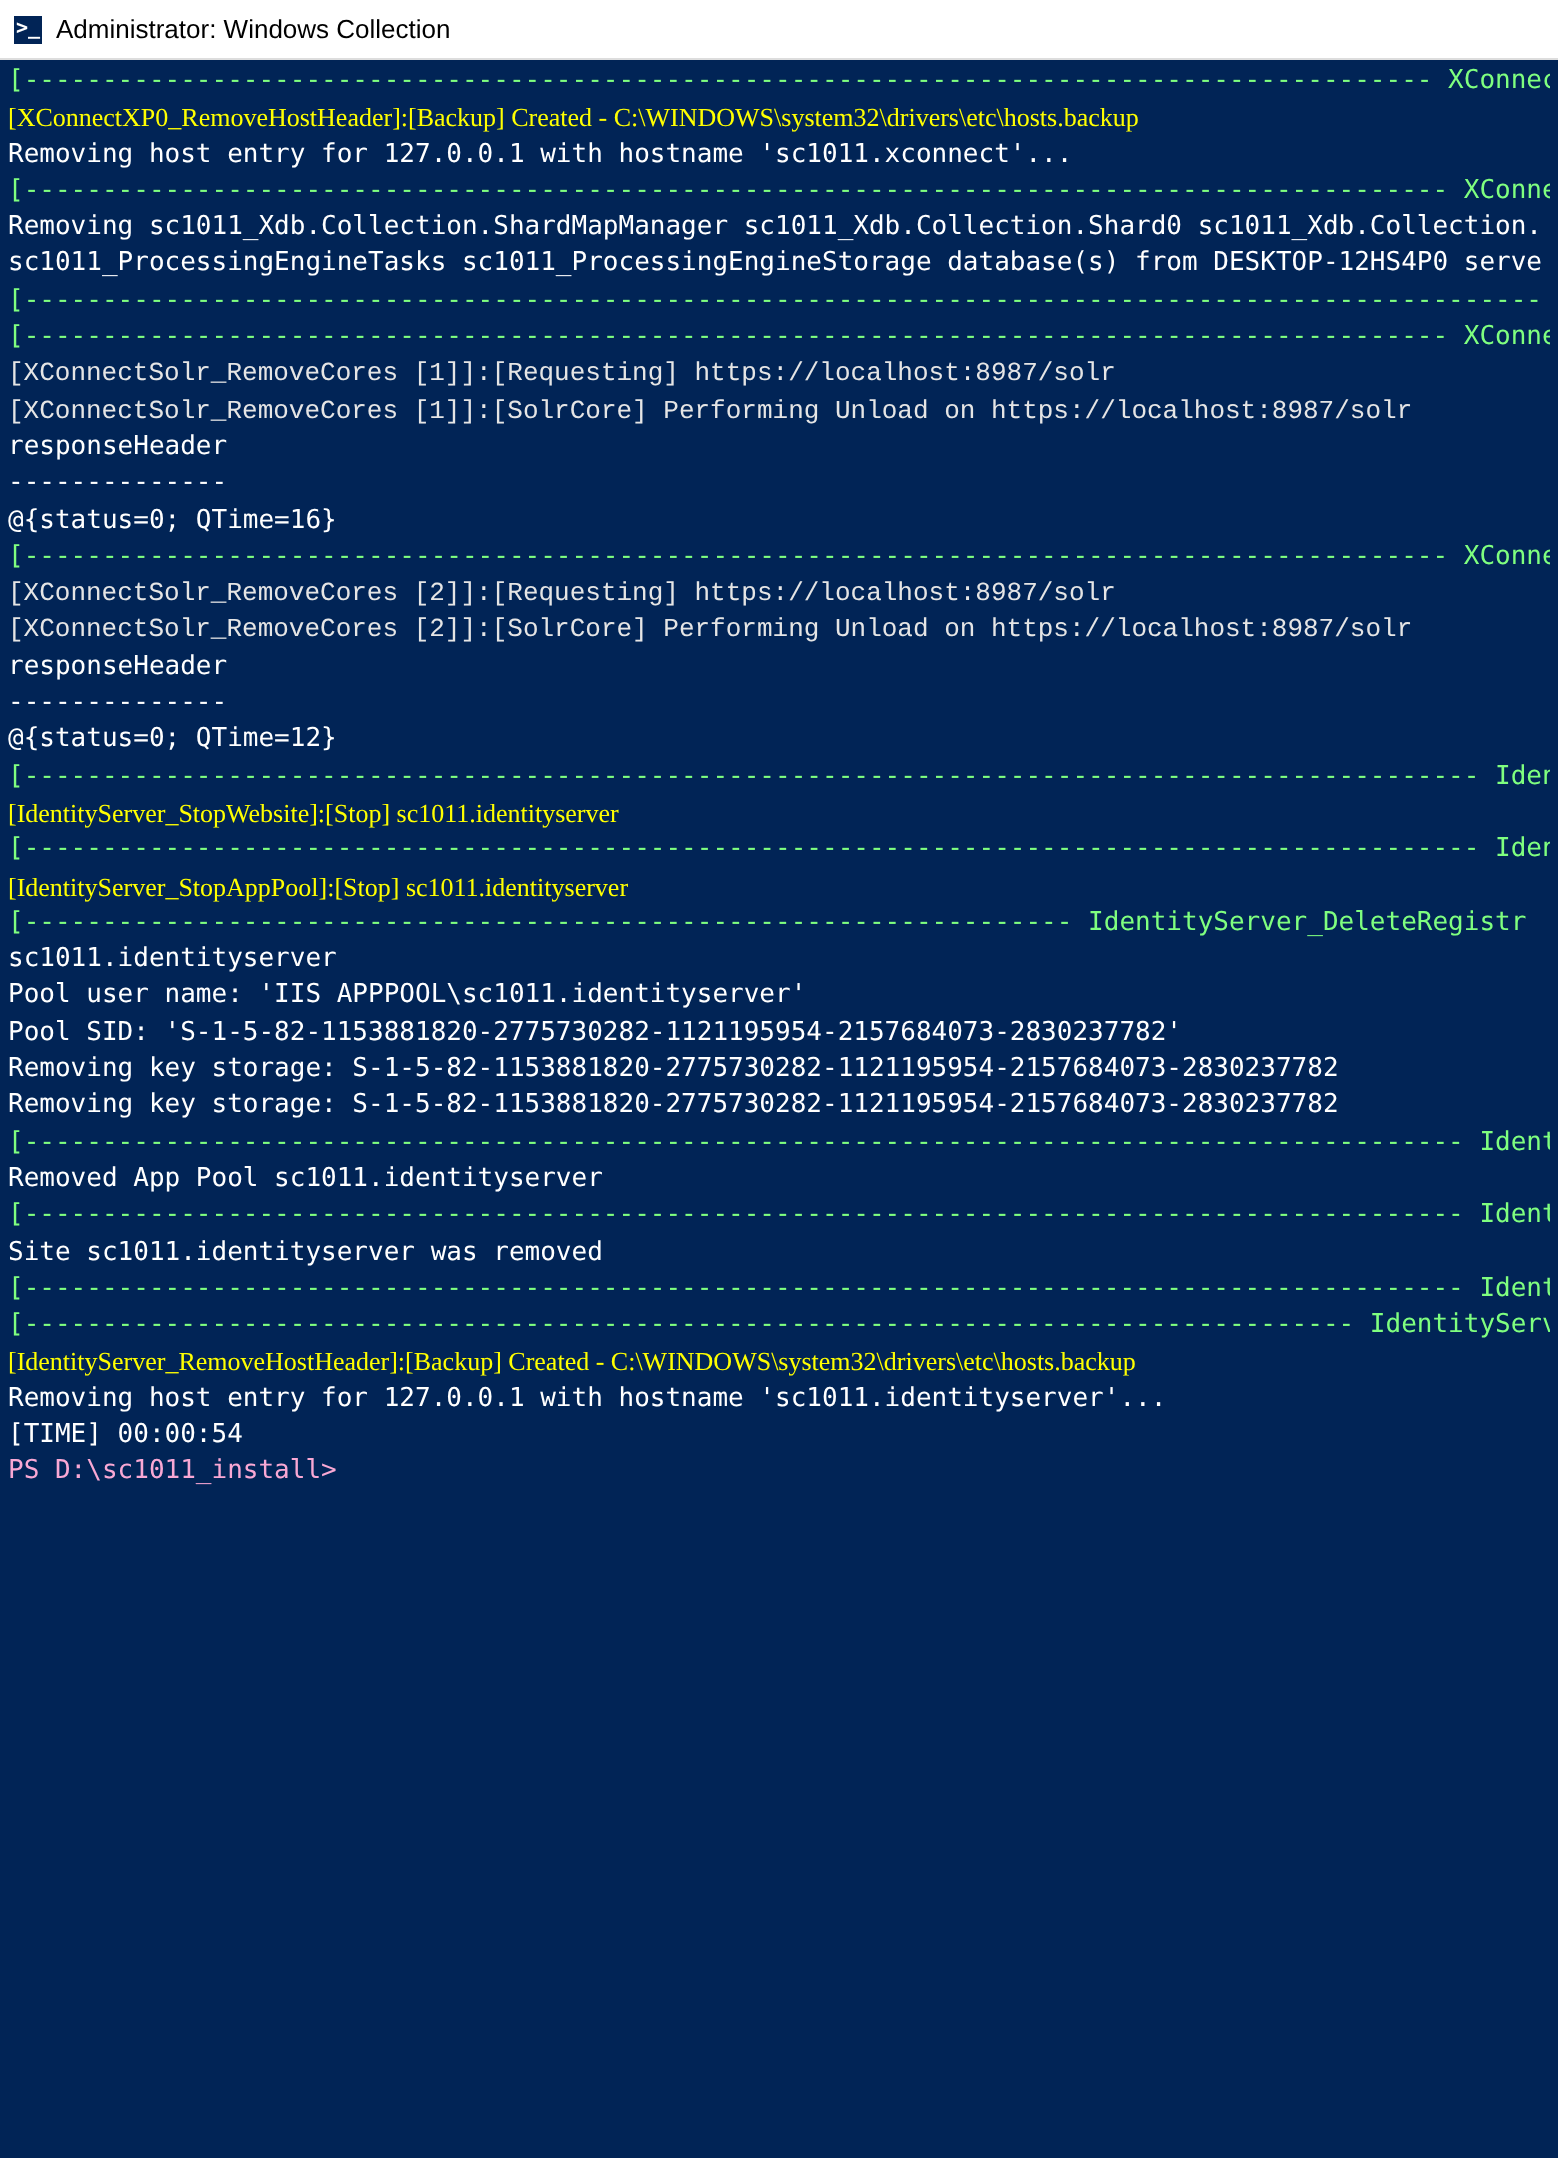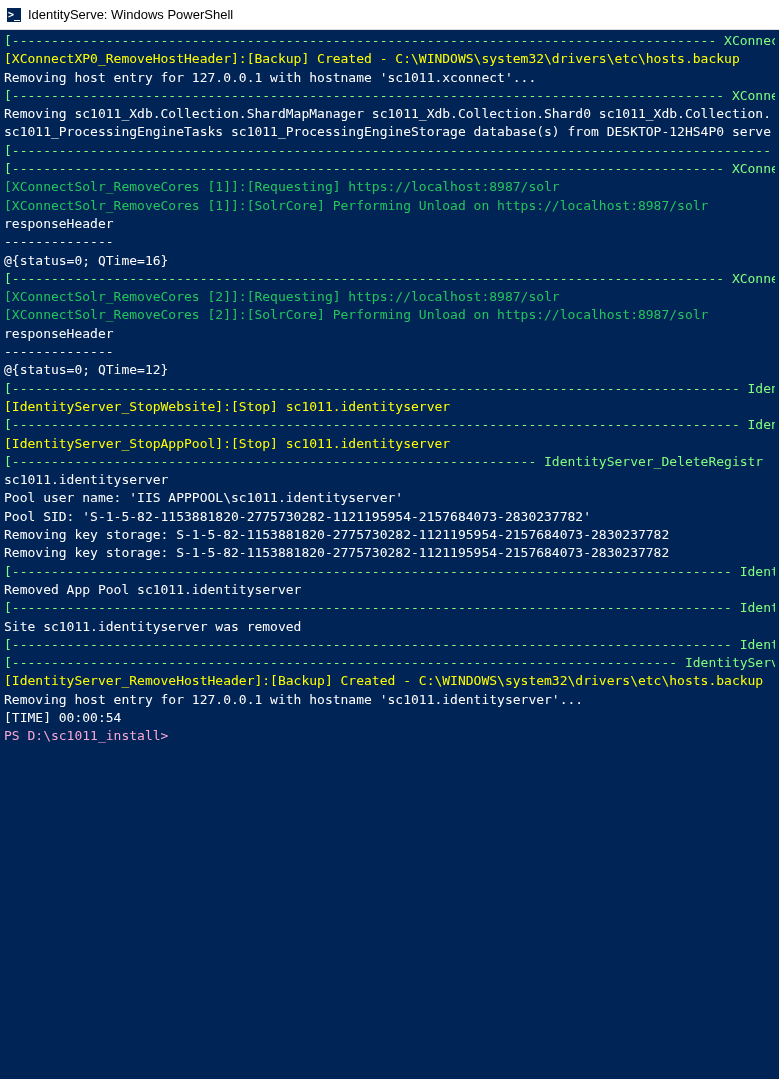--- a/index.html
+++ b/index.html
@@ -47,32 +47,32 @@
     background: #012456;
     font-size: 13px;
     line-height: 18.3px;
     white-space: pre;
     overflow: hidden;
   }
   .line {
     white-space: pre;
     overflow: hidden;
   }
-  .yellow { color: #ffff00; }
-  .cyan   { color: #22c55e; }
+  .yellow { color: #ffff00; font-family: Liberation Serif, serif; }
+  .cyan   { color: #e5e5e5; font-family: Liberation Mono, monospace; }
   .green  { color: #7fff7f; }
   .prompt { color: #f9a8d4; }
   .caret {
     display: inline-block;
     width: 8px;
     height: 14px;
     vertical-align: text-bottom;
   }
 </style>
 </head>
 <body>
 
 <div class="titlebar">
   <span class="icon">&gt;_</span>
-  <span>IdentityServe: Windows PowerShell</span>
+  <span>Administrator: Windows Collection</span>
 </div>
 
 <div class="terminal" id="terminal"><div class="line green">[------------------------------------------------------------------------------------------ XConnectXP0</div><div class="line yellow">[XConnectXP0_RemoveHostHeader]:[Backup] Created - C:\WINDOWS\system32\drivers\etc\hosts.backup</div><div class="line ">Removing host entry for 127.0.0.1 with hostname 'sc1011.xconnect'...</div><div class="line "></div><div class="line green">[------------------------------------------------------------------------------------------- XConnectXP0</div><div class="line ">Removing sc1011_Xdb.Collection.ShardMapManager sc1011_Xdb.Collection.Shard0 sc1011_Xdb.Collection.</div><div class="line ">sc1011_ProcessingEngineTasks sc1011_ProcessingEngineStorage database(s) from DESKTOP-12HS4P0 serve</div><div class="line "></div><div class="line green">[------------------------------------------------------------------------------------------------- XConn</div><div class="line "></div><div class="line green">[------------------------------------------------------------------------------------------- XConnectSo</div><div class="line cyan">[XConnectSolr_RemoveCores [1]]:[Requesting] https://localhost:8987/solr</div><div class="line cyan">[XConnectSolr_RemoveCores [1]]:[SolrCore] Performing Unload on https://localhost:8987/solr</div><div class="line "></div><div class="line "></div><div class="line ">responseHeader</div><div class="line ">--------------</div><div class="line ">@{status=0; QTime=16}</div><div class="line "></div><div class="line "></div><div class="line "></div><div class="line green">[------------------------------------------------------------------------------------------- XConnectSo</div><div class="line cyan">[XConnectSolr_RemoveCores [2]]:[Requesting] https://localhost:8987/solr</div><div class="line cyan">[XConnectSolr_RemoveCores [2]]:[SolrCore] Performing Unload on https://localhost:8987/solr</div><div class="line "></div><div class="line "></div><div class="line ">responseHeader</div><div class="line ">--------------</div><div class="line ">@{status=0; QTime=12}</div><div class="line "></div><div class="line "></div><div class="line "></div><div class="line green">[--------------------------------------------------------------------------------------------- IdentityS</div><div class="line yellow">[IdentityServer_StopWebsite]:[Stop] sc1011.identityserver</div><div class="line "></div><div class="line green">[--------------------------------------------------------------------------------------------- IdentityS</div><div class="line yellow">[IdentityServer_StopAppPool]:[Stop] sc1011.identityserver</div><div class="line "></div><div class="line green">[------------------------------------------------------------------- IdentityServer_DeleteRegistr</div><div class="line ">sc1011.identityserver</div><div class="line ">Pool user name: 'IIS APPPOOL\sc1011.identityserver'</div><div class="line ">Pool SID: 'S-1-5-82-1153881820-2775730282-1121195954-2157684073-2830237782'</div><div class="line ">Removing key storage: S-1-5-82-1153881820-2775730282-1121195954-2157684073-2830237782</div><div class="line ">Removing key storage: S-1-5-82-1153881820-2775730282-1121195954-2157684073-2830237782</div><div class="line "></div><div class="line green">[-------------------------------------------------------------------------------------------- IdentitySe</div><div class="line ">Removed App Pool sc1011.identityserver</div><div class="line "></div><div class="line green">[-------------------------------------------------------------------------------------------- IdentitySe</div><div class="line ">Site sc1011.identityserver was removed</div><div class="line "></div><div class="line green">[-------------------------------------------------------------------------------------------- IdentitySe</div><div class="line "></div><div class="line green">[------------------------------------------------------------------------------------- IdentityServe</div><div class="line yellow">[IdentityServer_RemoveHostHeader]:[Backup] Created - C:\WINDOWS\system32\drivers\etc\hosts.backup</div><div class="line ">Removing host entry for 127.0.0.1 with hostname 'sc1011.identityserver'...</div><div class="line ">[TIME] 00:00:54</div><div class="line prompt"><span>PS D:\sc1011_install&gt;</span><span class="caret"></span></div></div>
 
 </body></html>

